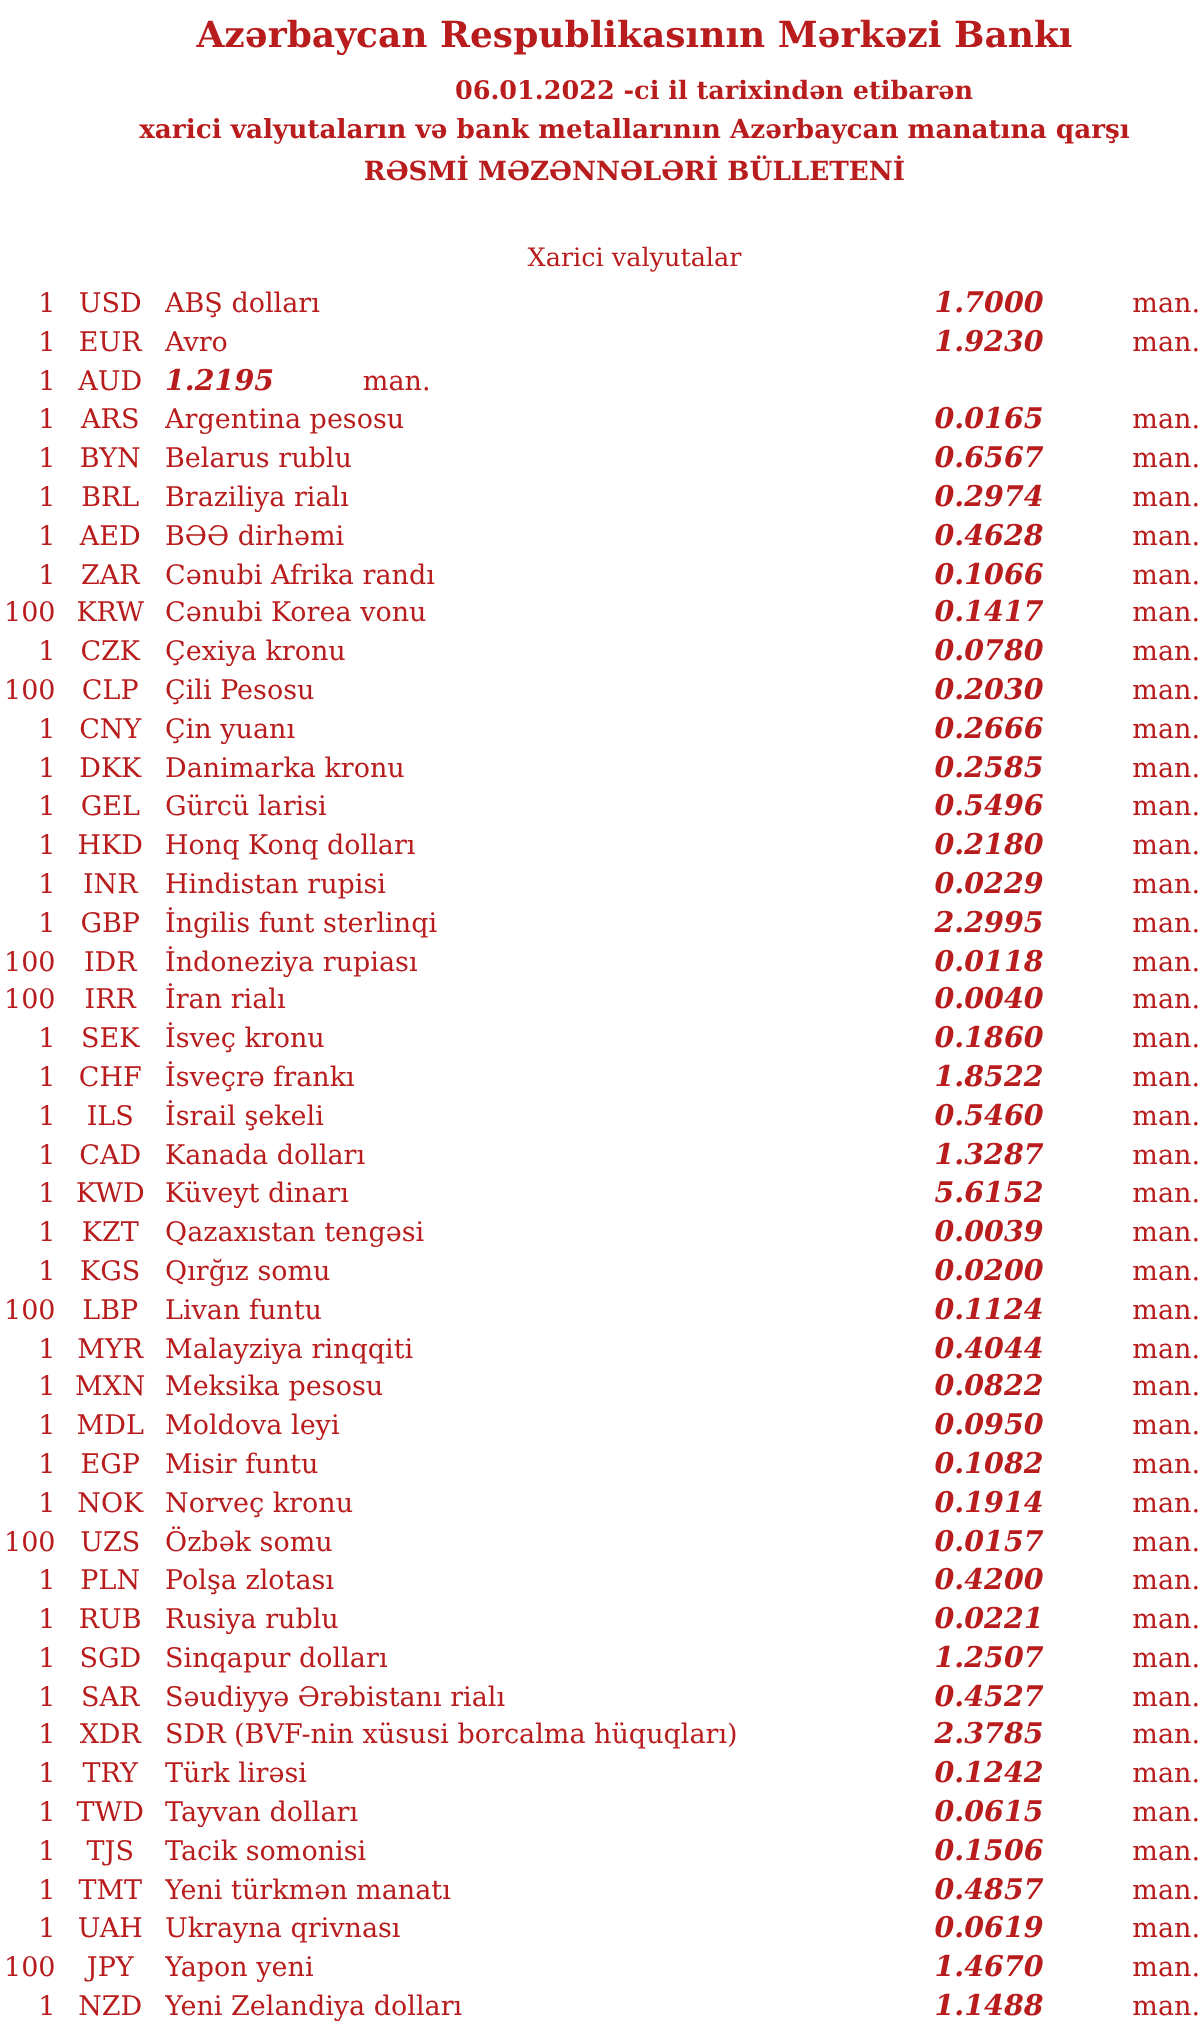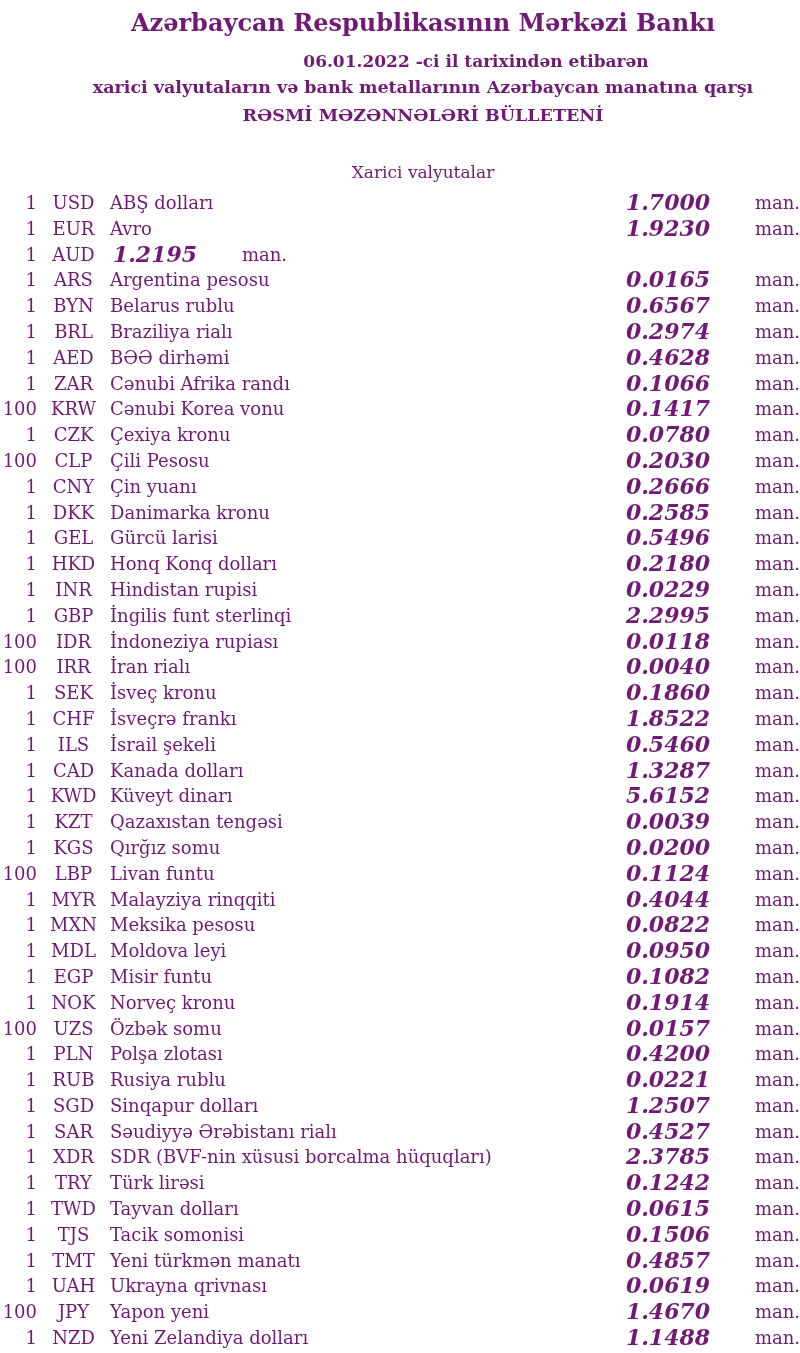--- a/index.html
+++ b/index.html
@@ -1,21 +1,21 @@
 <!DOCTYPE html>
 <html><head>
 <meta charset="utf-8">
 <style>
   html, body { margin: 0; padding: 0; background: #ffffff; }
   .page {
     position: relative;
     width: 800px;
     height: 1353px;
     background: #ffffff;
-    color: #701a75;
+    color: #b91c1c;
     font-family: "DejaVu Serif", serif;
     overflow: hidden;
   }
   
   .header { padding-left: 46px; text-align: center; }
   .title {
     padding-top: 8px;
     font-size: 24px;
     font-weight: bold;
     line-height: 30px;
@@ -54,24 +54,24 @@
     height: 25.8px;
     line-height: 25.8px;
     font-size: 18px;
     white-space: nowrap;
   }
   .qty  { width: 37px;  text-align: right; }
   .code { width: 73px;  text-align: center; }
   .name { flex: 1;      text-align: left; overflow: hidden; }
   .rate {
     width: 90px;
-    text-align: center;
+    text-align: left;
     font-weight: bold;
     font-style: italic;
-    font-size: 22px;
+    font-size: 19px;
   }
   .man  { width: 87px; box-sizing: border-box; padding-left: 15px; text-align: right; }
 </style>
 </head>
 <body>
 
 <div class="page">
 
   <div class="header">
     <div class="title">Azərbaycan Respublikasının Mərkəzi Bankı</div>

